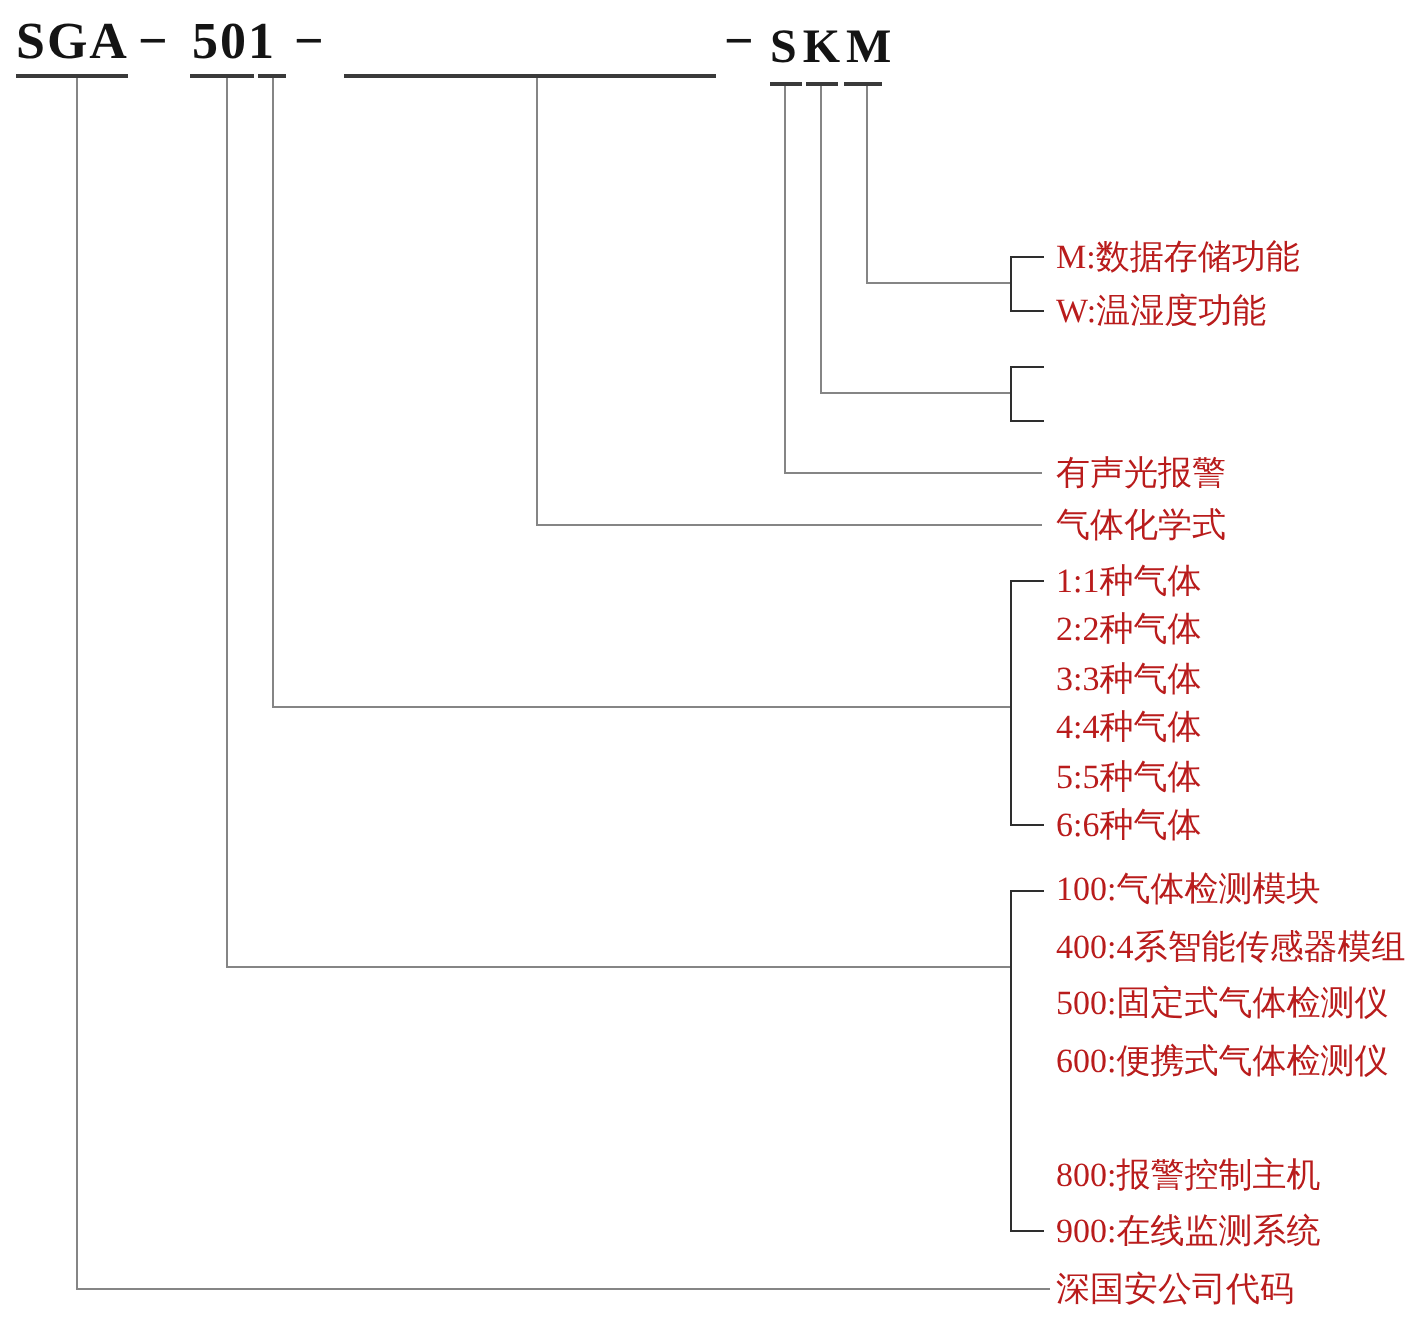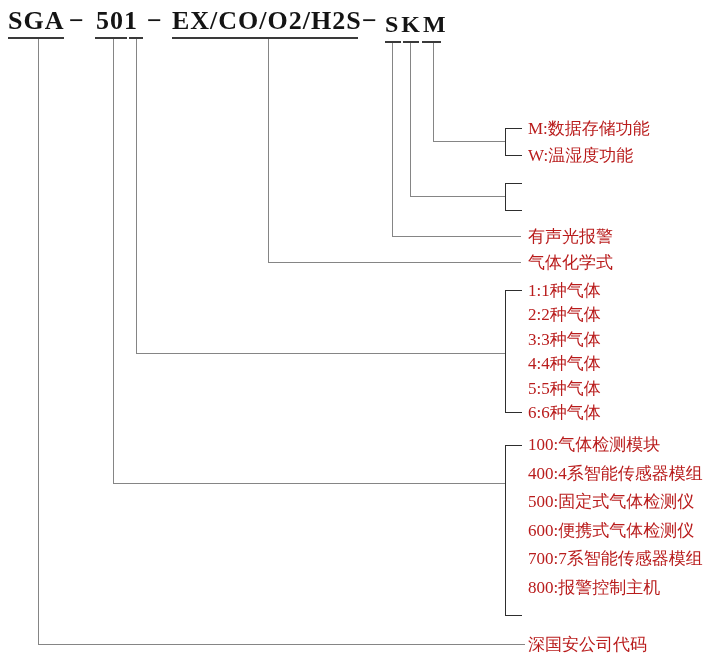--- a/index.html
+++ b/index.html
@@ -39,21 +39,20 @@
 </style>
 </head>
 <body>
 
 <div id="stage">
 
   <span class="code" style="left:8px">SGA</span>
   <span class="code" style="left:69px">−</span>
   <span class="code" style="left:96px">501</span>
   <span class="code" style="left:147px">−</span>
-  <span class="code" style="left:172px">EX/CO/O2/H2S</span>
   <span class="code" style="left:362px">−</span>
   <span class="code small" style="left:385px">SKM</span>
 
   <div class="ul" style="left:8px;   top:37px; width:56px"></div>
   <div class="ul" style="left:95px;  top:37px; width:32px"></div>
   <div class="ul" style="left:129px; top:37px; width:14px"></div>
   <div class="ul" style="left:172px; top:37px; width:186px"></div>
   <div class="ul" style="left:385px; top:41px; width:16px"></div>
   <div class="ul" style="left:403px; top:41px; width:16px"></div>
   <div class="ul" style="left:422px; top:41px; width:19px"></div>
@@ -99,18 +98,18 @@
   <span class="lbl" style="top:306px">2:2种气体</span>
   <span class="lbl" style="top:331px">3:3种气体</span>
   <span class="lbl" style="top:355px">4:4种气体</span>
   <span class="lbl" style="top:380px">5:5种气体</span>
   <span class="lbl" style="top:404px">6:6种气体</span>
 
   <span class="lbl" style="top:436px">100:气体检测模块</span>
   <span class="lbl" style="top:465px">400:4系智能传感器模组</span>
   <span class="lbl" style="top:493px">500:固定式气体检测仪</span>
   <span class="lbl" style="top:522px">600:便携式气体检测仪</span>
-  <span class="lbl" style="top:550px">700:7系智能传感器模组</span>
   <span class="lbl" style="top:579px">800:报警控制主机</span>
+  <span class="lbl" style="top:607px">900:在线监测系统</span>
 
   <span class="lbl" style="top:636px">深国安公司代码</span>
 
 </div>
 
 </body></html>

